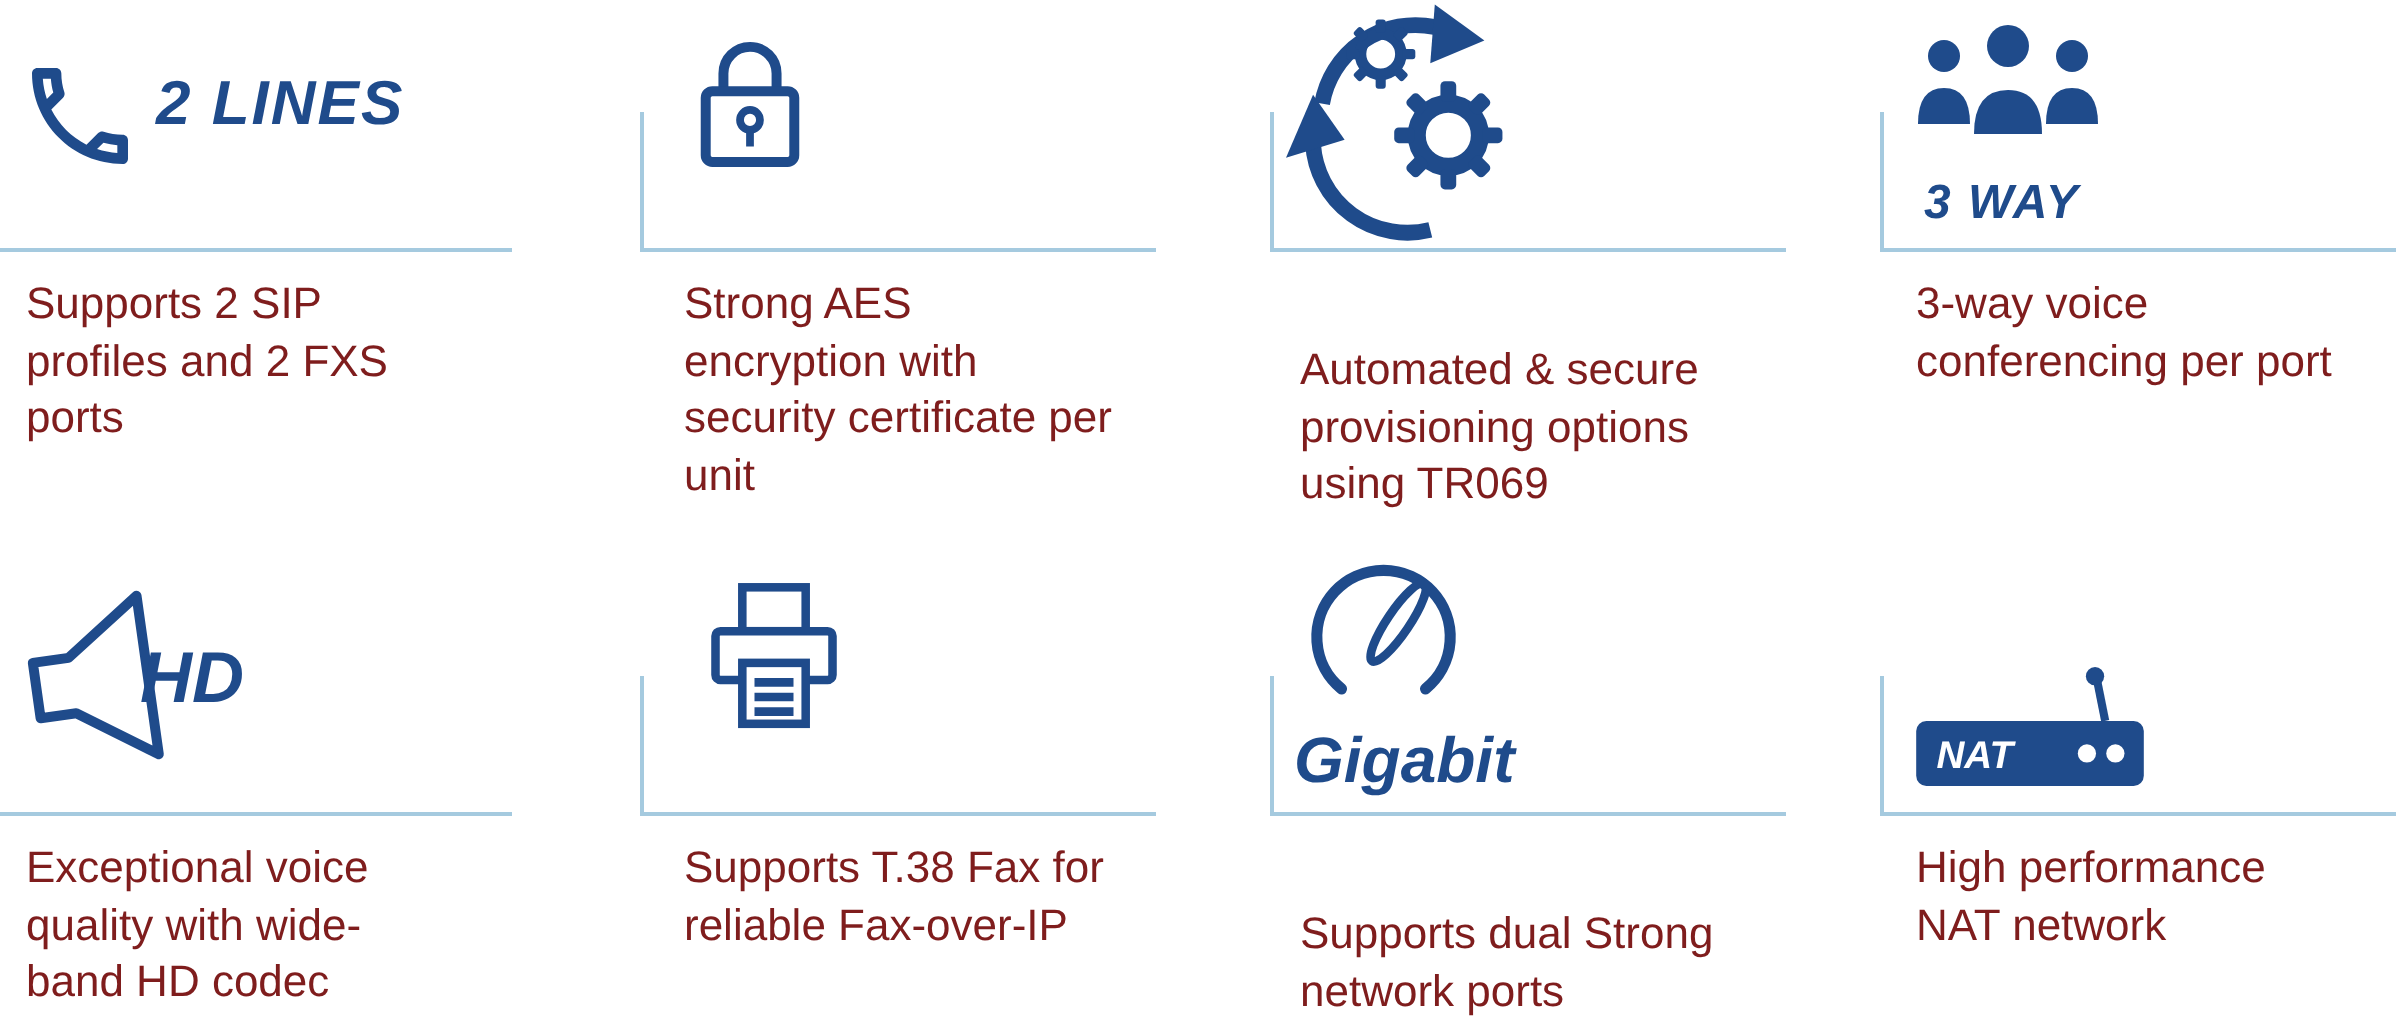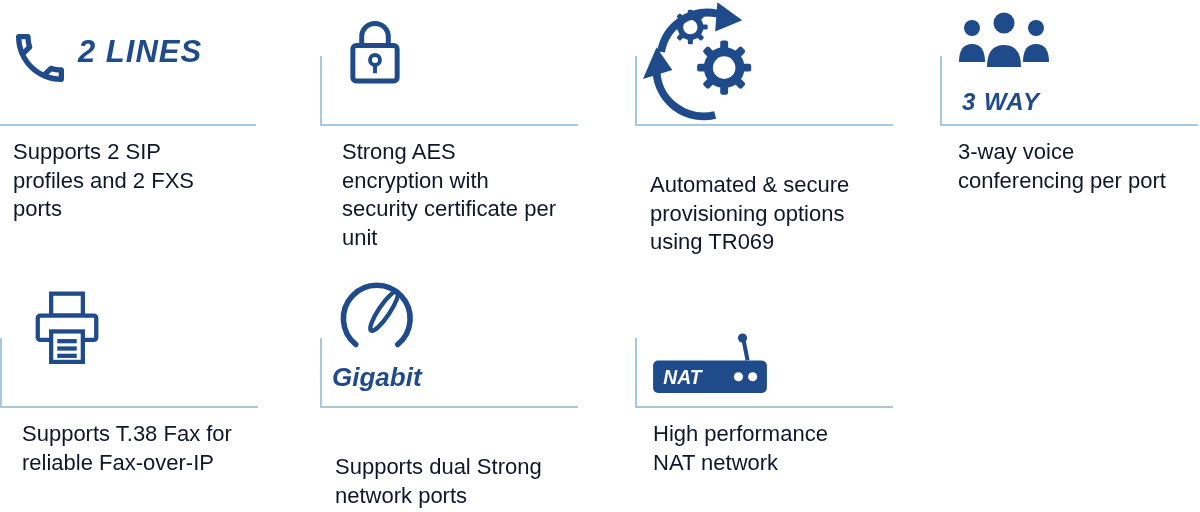--- a/index.html
+++ b/index.html
@@ -4,30 +4,30 @@
 <style>
   html,body{margin:0;padding:0;background:#ffffff;}
   body{width:1200px;height:512px;overflow:hidden;font-family:"Liberation Sans",sans-serif;}
   .grid{display:grid;grid-template-columns:320px 315px 305px 260px;grid-template-rows:262px 250px;width:1200px;height:460px;}
   .cell{position:relative;}
   .icon-area{position:relative;width:258px;border-bottom:2px solid #a5cadf;box-sizing:border-box;}
   .r1 .icon-area{height:126px;}
   .r2 .icon-area{height:146px;}
   .c1 .icon-area{width:256px;}
   .vline .icon-area::before{content:"";position:absolute;left:0;bottom:0;width:2px;height:68px;background:#a5cadf;}
-  .desc{margin:0;padding-top:12px;font-size:22px;line-height:1.3;color:#0f172a;}
+  .desc{margin:0;padding-top:12px;font-size:22px;line-height:1.3;color:#7f1d1d;}
   .c1 .desc{padding-left:13px;max-width:205px;}
   .c2 .desc{padding-left:22px;max-width:215px;}
   .c3 .desc{padding-left:15px;max-width:210px;margin-top:33px;}
   .c4 .desc{padding-left:18px;max-width:222px;}
   .big-label{position:absolute;color:#1f4b8b;font-weight:bold;font-style:italic;white-space:nowrap;}
   .lines-label{left:78px;top:34px;font-size:31px;letter-spacing:1px;}
   .threeway-label{left:22px;top:88px;font-size:24px;letter-spacing:1px;text-align:right;}
   .hd-label{left:70px;top:56px;font-size:36px;}
-  .gigabit-label{left:12px;top:100px;font-size:26px;}
+  .gigabit-label{left:12px;top:100px;font-size:32px;}
   .icon-svg{position:absolute;display:block;}
   svg *{vector-effect:none;}
 </style>
 </head>
 <body>
 
 <div class="grid">
 
   <div class="cell r1 c1">
     <div class="icon-area">
@@ -92,20 +92,29 @@
           <path d="M67 52 q0 -18 13 -18 q13 0 13 18 z"></path>
           <circle cx="48" cy="13" r="10.5"></circle>
           <path d="M31 57 q0 -22 17 -22 q17 0 17 22 z"></path>
         </g>
       </svg>
       <span class="big-label threeway-label">3 WAY</span>
     </div>
     <p class="desc">3-way voice conferencing  per port</p>
   </div>
 
+  <div class="cell r2 c1">
+    <div class="icon-area">
+      <svg class="icon-svg" style="left:6px;top:28px;" width="110" height="100" viewBox="0 0 110 100">
+        <path d="M12 36 H30 L68 10 V90 L30 64 H12 Z" fill="none" stroke="#1f4b8b" stroke-width="5" stroke-linejoin="round" transform="rotate(-8 50 50)"></path>
+      </svg>
+      <span class="big-label hd-label">HD</span>
+    </div>
+    <p class="desc">Exceptional voice quality with wide-band HD codec</p>
+  </div>
 
   <div class="cell r2 c2 vline">
     <div class="icon-area">
       <svg class="icon-svg" style="left:28px;top:28px;" width="78" height="78" viewBox="0 0 64 64">
         <g stroke="#1f4b8b" stroke-width="3.5" fill="#ffffff">
           <rect x="19" y="3" width="26" height="18"></rect>
           <rect x="8" y="21" width="48" height="20" rx="2"></rect>
           <rect x="19" y="34" width="26" height="25"></rect>
           <line x1="24" y1="42" x2="40" y2="42"></line>
           <line x1="24" y1="48" x2="40" y2="48"></line>

